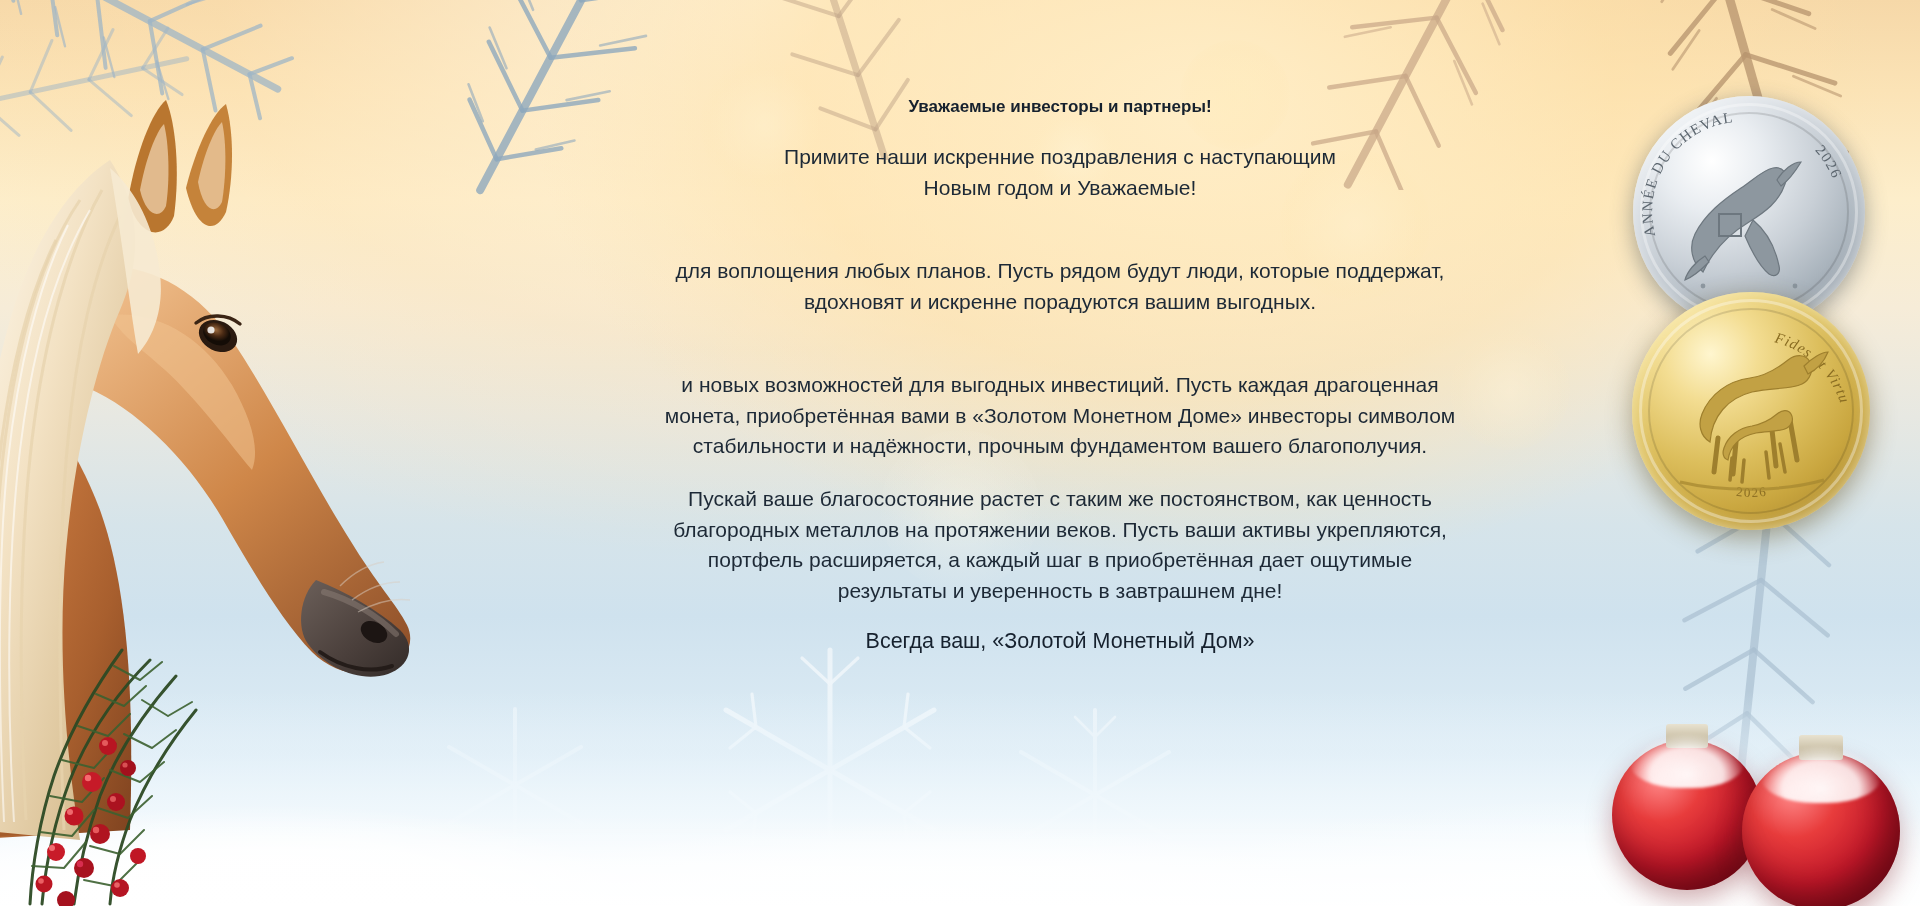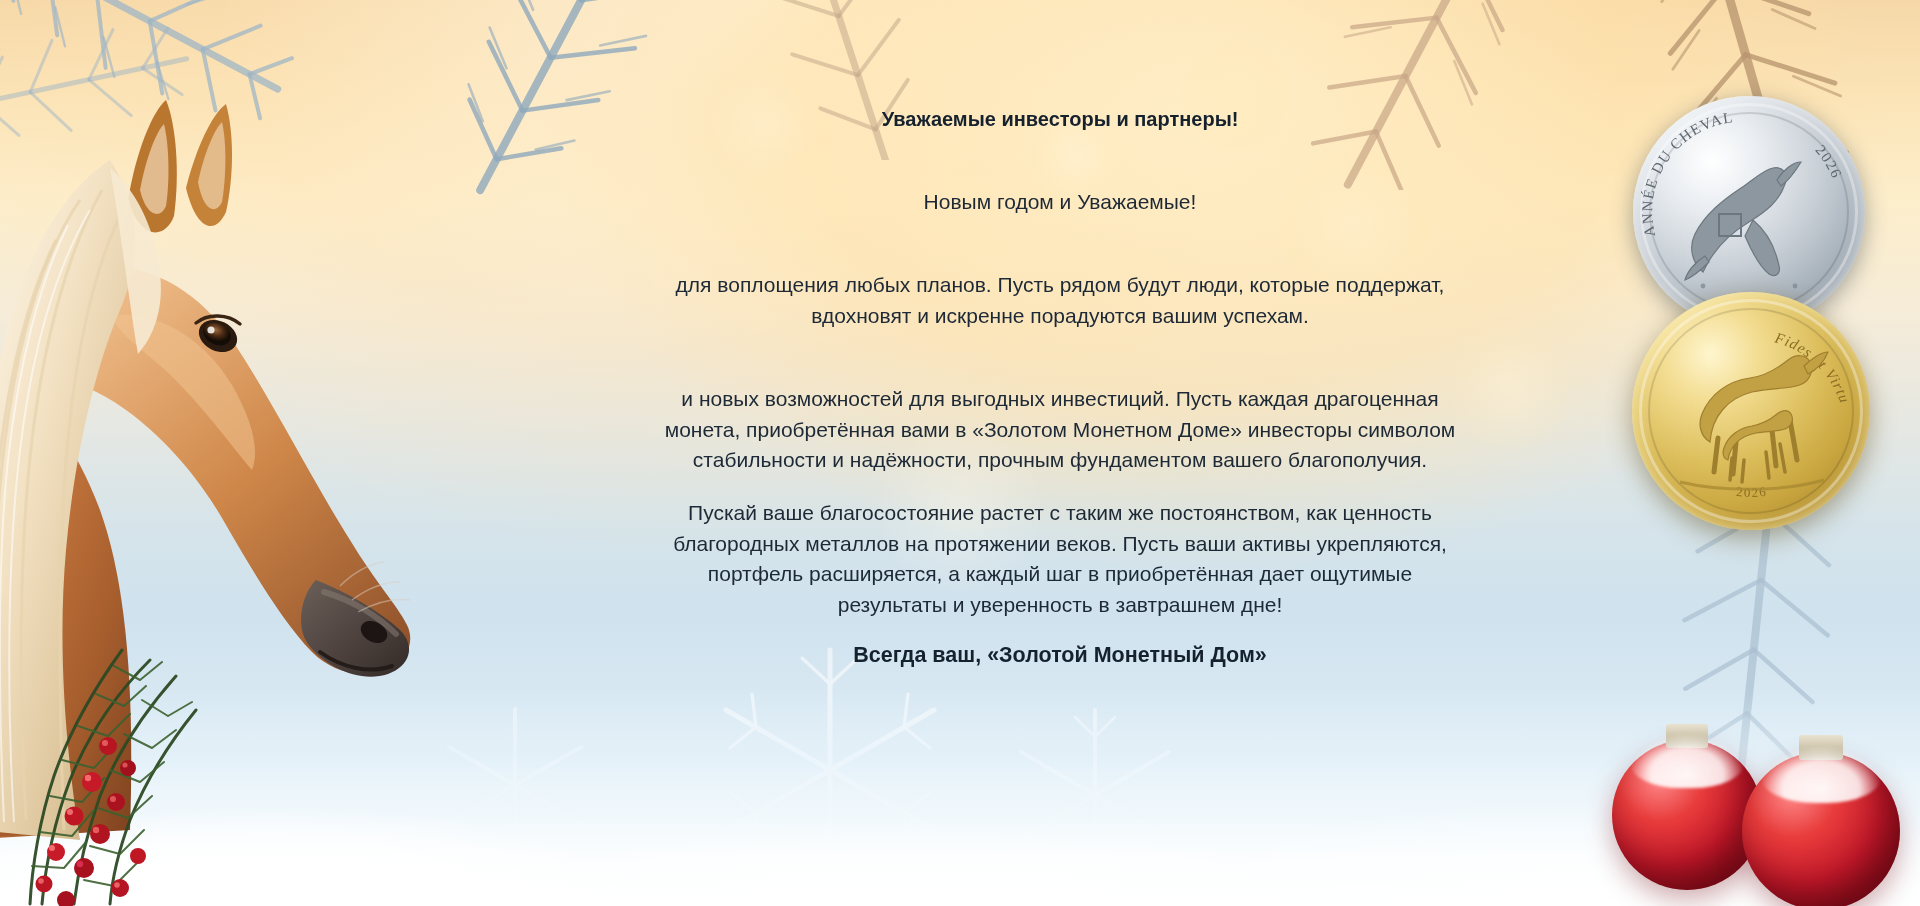--- a/index.html
+++ b/index.html
@@ -129,35 +129,35 @@
   
   .content {
     position: absolute;
     left: 530px;
     top: 96px;
     width: 1060px;
     text-align: center;
     color: #1d2733;
   }
   .title {
-    font-size: 20px;
+    font-size: 17px;
     font-weight: bold;
     color: #16212e;
-    margin: 10px 0 24px 0;
+    margin: 0 0 24px 0;
     line-height: 1.3;
   }
   .para {
     font-size: 21px;
     line-height: 1.46;
     margin: 0 0 22px 0;
     color: #1d2936;
   }
   .signature {
     font-size: 21.5px;
-    font-weight: bold;
+    font-weight: normal;
     color: #16212e;
   }
   .nb { white-space: nowrap; }
 </style>
 </head>
 <body>
 
 <div id="stage">
 
   <div class="bokeh" style="left:1180px;top:40px;width:110px;height:110px;background:radial-gradient(circle,rgba(255,236,190,0.75) 0%,rgba(255,230,175,0.18) 60%,rgba(255,230,175,0) 80%);"></div>
@@ -603,29 +603,29 @@
   </div>
   <div class="bauble" style="left:1742px;top:752px;width:158px;height:158px;">
     <div class="cap"></div>
     <div class="snowcap"></div>
   </div>
 
   <div class="content">
     <h1 class="title">Уважаемые инвесторы и партнеры!</h1>
 
     <p class="para">
-      <br>
+      <span class="nb">Примите наши искренние поздравления с наступающим</span><br>
       <span class="nb">Новым годом и Уважаемые!</span>
     </p>
 
 
     <p class="para">
       <br>
       <span class="nb">для воплощения любых планов. Пусть рядом будут люди, которые поддержат,</span><br>
-      <span class="nb">вдохновят и искренне порадуются вашим успехам.</span>
+      <span class="nb">вдохновят и искренне порадуются вашим выгодных.</span>
     </p>
 
     <p class="para">
       <br>
       <span class="nb">и новых возможностей для выгодных инвестиций. Пусть каждая драгоценная</span><br>
       <span class="nb">монета, приобретённая вами в «Золотом Монетном Доме» инвесторы символом</span><br>
       <span class="nb">стабильности и надёжности, прочным фундаментом вашего благополучия.</span>
     </p>
 
     <p class="para">

